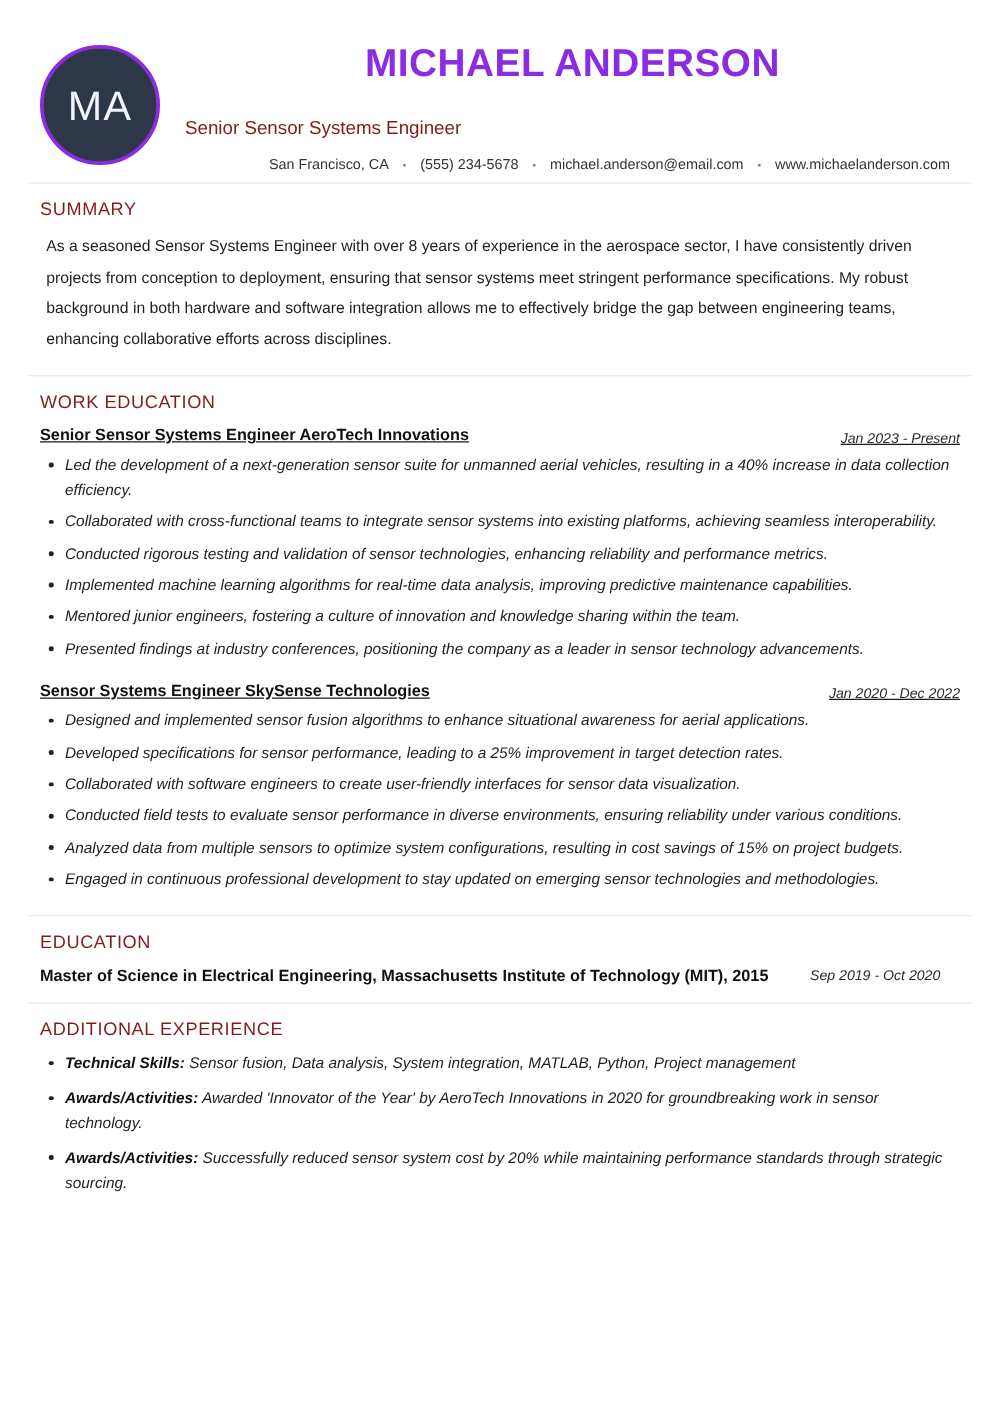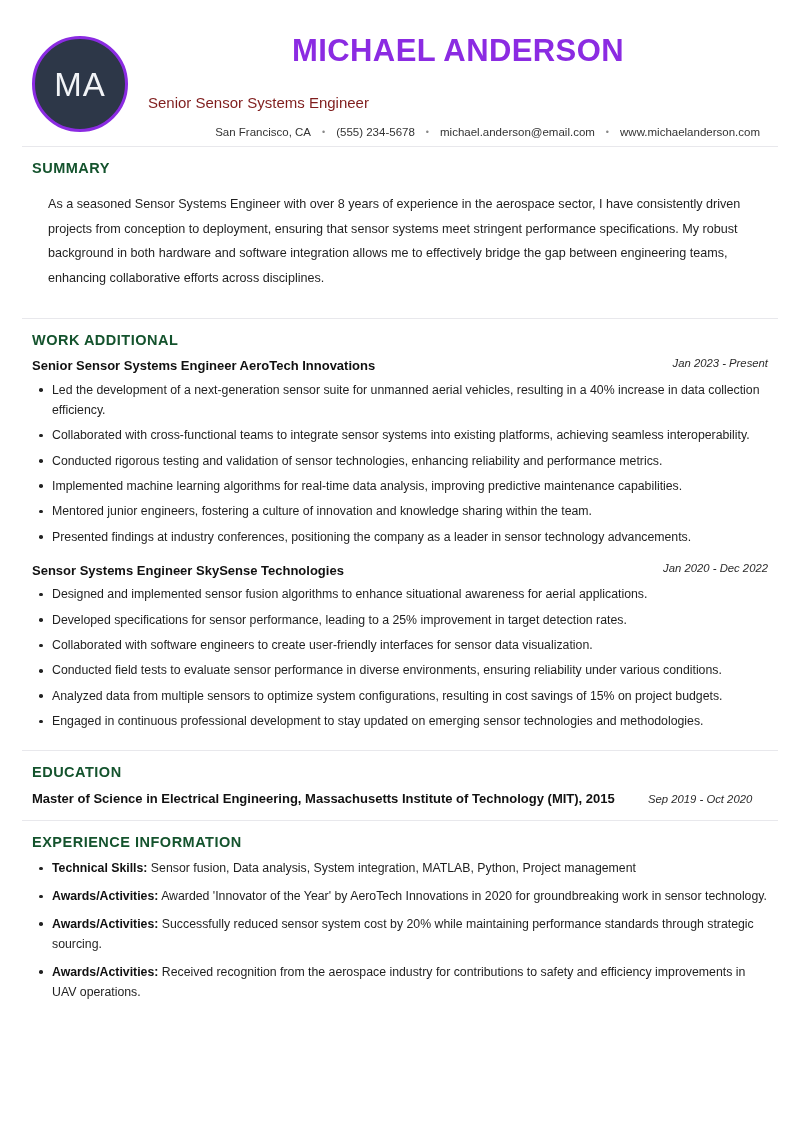--- a/index.html
+++ b/index.html
@@ -94,60 +94,62 @@
   .divider {
     height: 1px;
     background: #e8e8ec;
     margin: 0 -10px;
   }
   .section {
     padding-top: 13px;
     padding-bottom: 12px;
   }
   .section-title {
-    color: #14532d;
+    color: #7f1d1d;
     font-size: 14.5px;
-    font-weight: bold;
+    font-weight: normal;
     letter-spacing: 0.5px;
     margin: 0 0 9px 0;
   }
   .summary-text {
     font-size: 12.6px;
     line-height: 1.95;
     color: #1f1f1f;
-    margin: 16px;
+    margin: 5px;
     text-align: left;
   }
 
   
   .entry { margin-bottom: 4px; }
   .entry + .entry { margin-top: 14px; }
   .entry-head {
     display: flex;
     justify-content: space-between;
-    align-items: flex-start;
+    align-items: flex-end;
     margin-bottom: 6px;
+    text-decoration: underline;
   }
   .entry-title {
     font-size: 13px;
     font-weight: bold;
     color: #111111;
     line-height: 1.35;
   }
   .entry-date {
     font-size: 11.3px;
     font-style: italic;
     color: #2b2b2b;
     white-space: nowrap;
     padding-left: 14px;
   }
   ul.bullets {
     list-style: none;
     margin: 0;
     padding: 0;
+    font-style: italic;
   }
   ul.bullets li {
     position: relative;
     padding-left: 20px;
     font-size: 12.3px;
     line-height: 1.62;
     color: #1f1f1f;
     margin-bottom: 5.5px;
   }
   ul.bullets li::before {
@@ -219,21 +221,21 @@
   <div class="divider"></div>
 
   <div class="section">
     <h2 class="section-title">SUMMARY</h2>
     <p class="summary-text">As a seasoned Sensor Systems Engineer with over 8 years of experience in the aerospace sector, I have consistently driven projects from conception to deployment, ensuring that sensor systems meet stringent performance specifications. My robust background in both hardware and software integration allows me to effectively bridge the gap between engineering teams, enhancing collaborative efforts across disciplines.</p>
   </div>
 
   <div class="divider"></div>
 
   <div class="section">
-    <h2 class="section-title">WORK ADDITIONAL</h2>
+    <h2 class="section-title">WORK EDUCATION</h2>
 
     <div class="entry">
       <div class="entry-head">
         <div class="entry-title">Senior Sensor Systems Engineer  AeroTech Innovations</div>
         <div class="entry-date">Jan 2023 - Present</div>
       </div>
       <ul class="bullets">
         <li>Led the development of a next-generation sensor suite for unmanned aerial vehicles, resulting in a 40% increase in data collection efficiency.</li>
         <li>Collaborated with cross-functional teams to integrate sensor systems into existing platforms, achieving seamless interoperability.</li>
         <li>Conducted rigorous testing and validation of sensor technologies, enhancing reliability and performance metrics.</li>
@@ -265,30 +267,27 @@
     <h2 class="section-title">EDUCATION</h2>
     <div class="edu-row">
       <div class="edu-main">Master of Science in Electrical Engineering, Massachusetts Institute of Technology (MIT), 2015</div>
       <div class="edu-date">Sep 2019 - Oct 2020</div>
     </div>
   </div>
 
   <div class="divider"></div>
 
   <div class="section">
-    <h2 class="section-title">EXPERIENCE INFORMATION</h2>
+    <h2 class="section-title">ADDITIONAL EXPERIENCE</h2>
     <ul class="bullets info-list">
       <li>
         <span class="info-label">Technical Skills:</span><span> Sensor fusion, Data analysis, System integration, MATLAB, Python, Project management</span>
       </li>
       <li>
         <span class="info-label">Awards/Activities:</span><span> Awarded 'Innovator of the Year' by AeroTech Innovations in 2020 for groundbreaking work in sensor technology.</span>
       </li>
       <li>
         <span class="info-label">Awards/Activities:</span><span> Successfully reduced sensor system cost by 20% while maintaining performance standards through strategic sourcing.</span>
       </li>
-      <li>
-        <span class="info-label">Awards/Activities:</span><span> Received recognition from the aerospace industry for contributions to safety and efficiency improvements in UAV operations.</span>
-      </li>
     </ul>
   </div>
 
 </div>
 
 </body></html>

